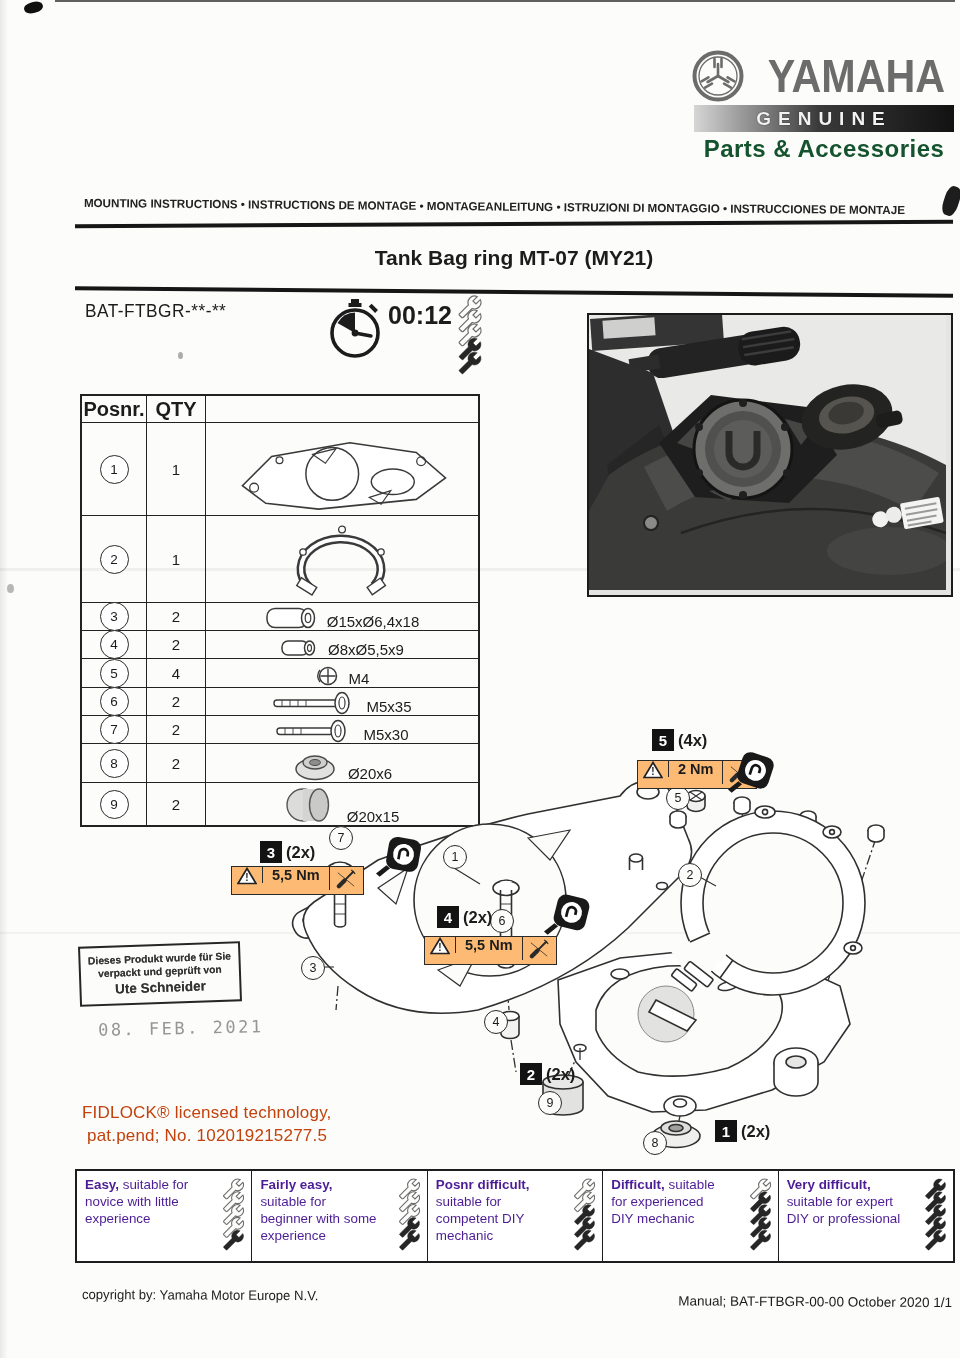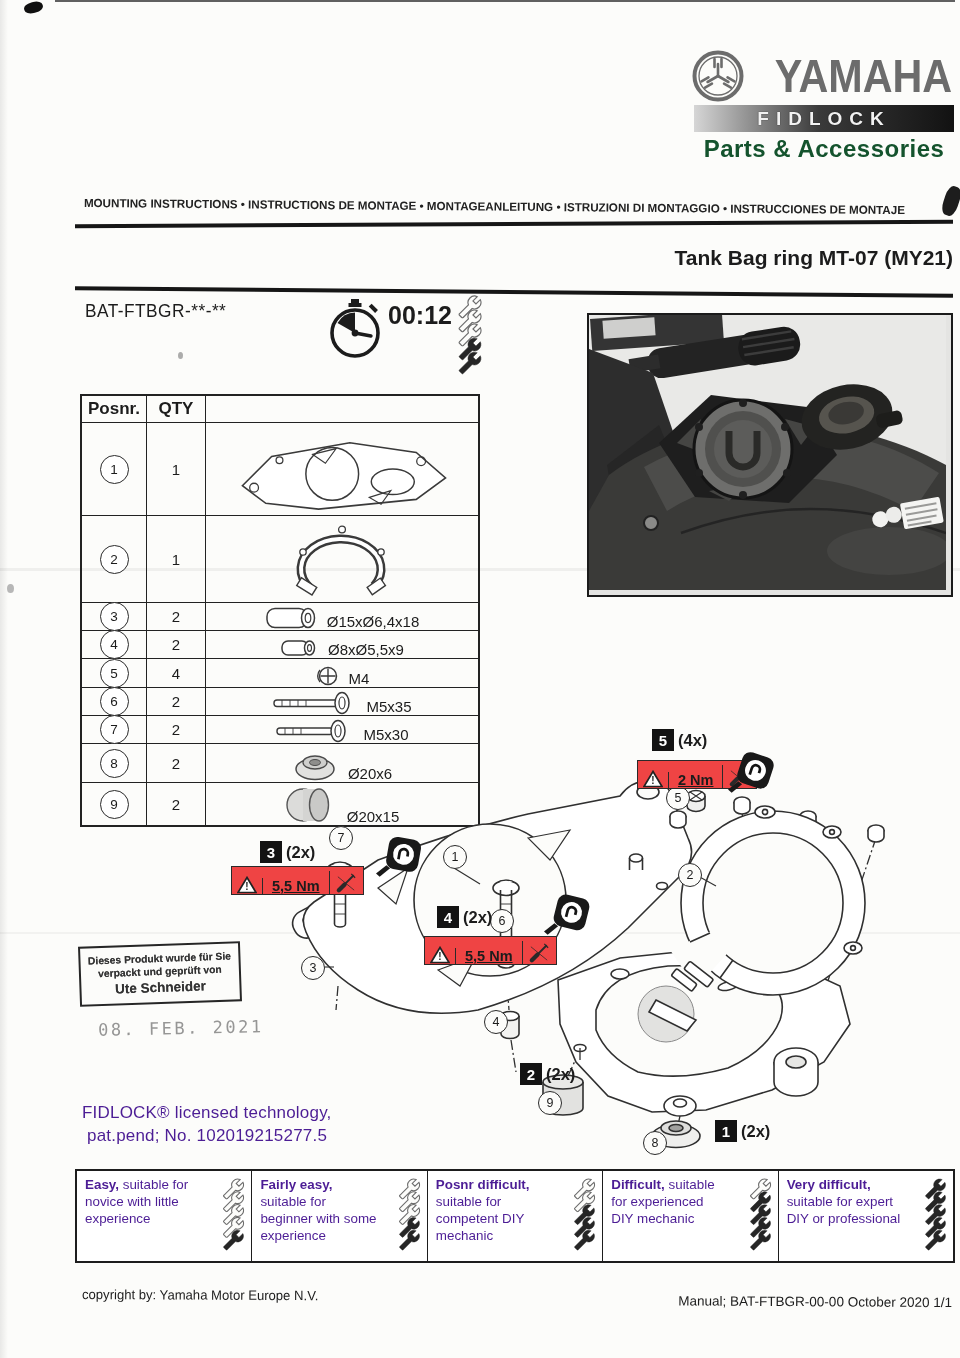--- a/index.html
+++ b/index.html
@@ -10,74 +10,74 @@
   .art-topline{left:55px;top:0;width:900px;height:2px;background:#2c2c2c;opacity:.75;}
   .art-blob-tl{left:24px;top:2px;width:19px;height:11px;background:#101010;border-radius:45%;transform:rotate(-14deg);}
   .art-blob-r{left:944px;top:186px;width:15px;height:30px;background:#1d1d1d;border-radius:40%;transform:rotate(18deg);}
   .art-crease1{left:0;top:568px;width:960px;height:3px;background:rgba(0,0,0,.05);}
   .art-crease2{left:0;top:932px;width:960px;height:2px;background:rgba(0,0,0,.04);}
   .art-speck1{left:7px;top:584px;width:7px;height:9px;background:#9a9a9a;border-radius:50%;opacity:.7;}
   .art-speck2{left:178px;top:352px;width:5px;height:7px;background:#777;border-radius:50%;opacity:.6;}
   .art-edge-l{left:0;top:0;width:8px;height:1358px;background:linear-gradient(90deg,rgba(0,0,0,.08),rgba(0,0,0,0));}
   
   .logo-block{left:692px;top:50px;width:264px;text-align:center;}
-  .yam-row{display:flex;align-items:center;justify-content:space-between;gap:20px;}
+  .yam-row{display:flex;align-items:center;justify-content:flex-start;gap:20px;}
   .yam-word{font-size:43px;font-weight:700;color:#6c6c6c;letter-spacing:0px;transform:scaleY(1.08) scaleX(.96);}
   .genuine-bar{margin:3px 2px 0 2px;height:27px;display:flex;align-items:center;justify-content:center;
      background:linear-gradient(90deg,#d6d6d6 0%,#9b9b9b 18%,#3a3a3a 48%,#121212 100%);
      color:#f2f2f2;font-weight:700;font-size:19px;letter-spacing:7px;text-shadow:0 0 1px #000;}
   .parts-acc{margin-top:3px;font-size:24px;font-weight:700;color:#14532d;letter-spacing:.5px;}
   
   .langs{left:84px;top:196px;width:872px;font-size:11.8px;font-weight:700;color:#222;
      transform:rotate(.5deg) scaleX(.985);transform-origin:left top;white-space:nowrap;}
   .rule{background:#161616;}
   .rule1{left:75px;top:222px;width:878px;height:4px;transform:rotate(-.3deg);}
-  .title{left:75px;top:246px;width:878px;text-align:right;font-size:21px;font-weight:700;}
+  .title{left:75px;top:246px;width:878px;text-align:center;font-size:21px;font-weight:700;}
   .rule2{left:75px;top:290px;width:878px;height:4px;transform:rotate(.5deg);}
   .part-code{left:85px;top:301px;font-size:18px;letter-spacing:.5px;transform:scaleX(.96);transform-origin:left;}
   
   .time-block{left:326px;top:297px;width:150px;height:86px;}
   .time-text{position:absolute;left:62px;top:4px;font-size:25px;font-weight:700;}
   .wrstack{display:block;}
   .wr-dark{fill:#262626;stroke:#262626;stroke-width:.5;}
   .wr-light{fill:#fcfcfa;stroke:#6d6d6d;stroke-width:1.2;}
   .time-wrenches{position:absolute;left:128px;top:-2px;}
   
   .photo{left:587px;top:313px;width:362px;height:280px;border:2.5px solid #1b1b1b;background:#e4e4e2;margin:0;}
   
   .ptable{left:80px;top:394px;width:396px;border:2px solid #222;background:rgba(255,255,255,.0);}
   .pt-row{display:flex;border-bottom:1.8px solid #222;}
   .pt-row:last-child{border-bottom:none;}
   .pt-c1{width:64px;border-right:1.8px solid #222;display:flex;align-items:center;justify-content:center;}
   .pt-c2{width:58px;border-right:1.8px solid #222;display:flex;align-items:center;justify-content:center;font-size:15px;}
   .pt-c3{flex:1;display:flex;align-items:flex-end;justify-content:center;gap:10px;font-size:15px;}
-  .pt-head .pt-c1,.pt-head .pt-c2{font-size:17px;font-weight:700;}
+  .pt-head .pt-c1,.pt-head .pt-c2{font-size:20px;font-weight:700;}
   .co-t{width:27px;height:27px;border:1.5px solid #2a2a2a;border-radius:50%;display:flex;align-items:center;justify-content:center;font-size:13.5px;background:#fff;}
   
   .diagram{left:228px;top:718px;width:732px;height:452px;}
   .co{position:absolute;width:22px;height:22px;border:1.6px solid #2a2a2a;border-radius:50%;background:#fcfcfa;
       display:flex;align-items:center;justify-content:center;font-size:12.5px;z-index:4;}
   .stepbox{position:absolute;display:flex;align-items:center;gap:4px;z-index:4;}
   .stepnum{width:22px;height:22px;background:#131313;color:#fff;display:flex;align-items:center;justify-content:center;
       font-size:15px;font-weight:700;}
   .stepcount{font-size:16.5px;font-weight:700;text-align:right;}
-  .torq{position:absolute;display:flex;align-items:flex-end;height:27px;border:1.7px solid #2a2a2a;background:#ef4444;z-index:4;text-decoration:underline;}
+  .torq{position:absolute;display:flex;align-items:flex-start;height:27px;border:1.7px solid #2a2a2a;background:#fdba74;z-index:4;}
   .torq .tc{display:flex;align-items:center;justify-content:center;padding:0 5px;}
   .torq .tc + .tc{border-left:1.7px solid #2a2a2a;}
   .torq .tval{font-size:14.5px;font-weight:700;padding:0 9px;}
   .tool{position:absolute;z-index:5;}
   .dwg{position:absolute;left:0;top:0;z-index:1;}
   
   .stamp{left:79px;top:944px;width:158px;height:56px;border:2.5px solid #262626;transform:rotate(-2deg);
      display:flex;flex-direction:column;align-items:center;justify-content:center;color:#333;text-shadow:0 0 .4px #666;}
   .stamp .s1,.stamp .s2{font-size:10.3px;font-weight:700;line-height:1.25;}
   .stamp .s3{font-size:13.5px;font-weight:700;margin-top:1px;}
   .datestamp{left:98px;top:1018px;font-family:"DejaVu Sans Mono",monospace;font-size:17px;color:#8b8b8b;
      letter-spacing:2.5px;transform:rotate(-1.2deg);opacity:.9;}
-  .fidlock{left:82px;top:1102px;font-size:17px;line-height:1.35;color:#4c1d95;letter-spacing:.2px;}
+  .fidlock{left:82px;top:1102px;font-size:17px;line-height:1.35;color:#c2410c;letter-spacing:.2px;}
   .fidlock .f2{padding-left:5px;}
   
   .diffbar{left:75px;top:1169px;width:876px;height:90px;border:2px solid #1d1d1d;display:flex;background:#fff;}
   .dcell{flex:1;position:relative;border-right:1.7px solid #1d1d1d;padding:6px 2px 2px 8px;}
   .dcell:last-child{border-right:none;}
   .dtext{width:118px;font-size:13.4px;line-height:1.26;color:#4c1d95;}
   .dtext b{font-weight:700;}
   .dwr{position:absolute;right:3px;top:7px;}
   
   .foot-left{left:82px;top:1287px;font-size:13.5px;transform:rotate(.3deg) scaleX(.97);transform-origin:left;}
@@ -130,21 +130,21 @@
                 <path d="M26,26 V14 M22.5,9 V17 M29.5,9 V17"></path>
               </g>
             <g transform="rotate(240 26 26)">
                 <path d="M26,26 V14 M22.5,9 V17 M29.5,9 V17"></path>
               </g>
           </g>
         </svg>
       </span>
       <span class="yam-word">YAMAHA</span>
     </div>
-    <div class="genuine-bar">FIDLOCK</div>
+    <div class="genuine-bar">GENUINE</div>
     <div class="parts-acc">Parts &amp; Accessories</div>
   </header>
 
   <div class="abs langs">MOUNTING INSTRUCTIONS • INSTRUCTIONS DE MONTAGE • MONTAGEANLEITUNG • ISTRUZIONI DI MONTAGGIO • INSTRUCCIONES DE MONTAJE</div>
   <div class="abs rule rule1"></div>
   <div class="abs title">Tank Bag ring MT-07 (MY21)</div>
   <div class="abs rule rule2"></div>
   <div class="abs part-code">BAT-FTBGR-**-**</div>
 
   <div class="abs time-block">

